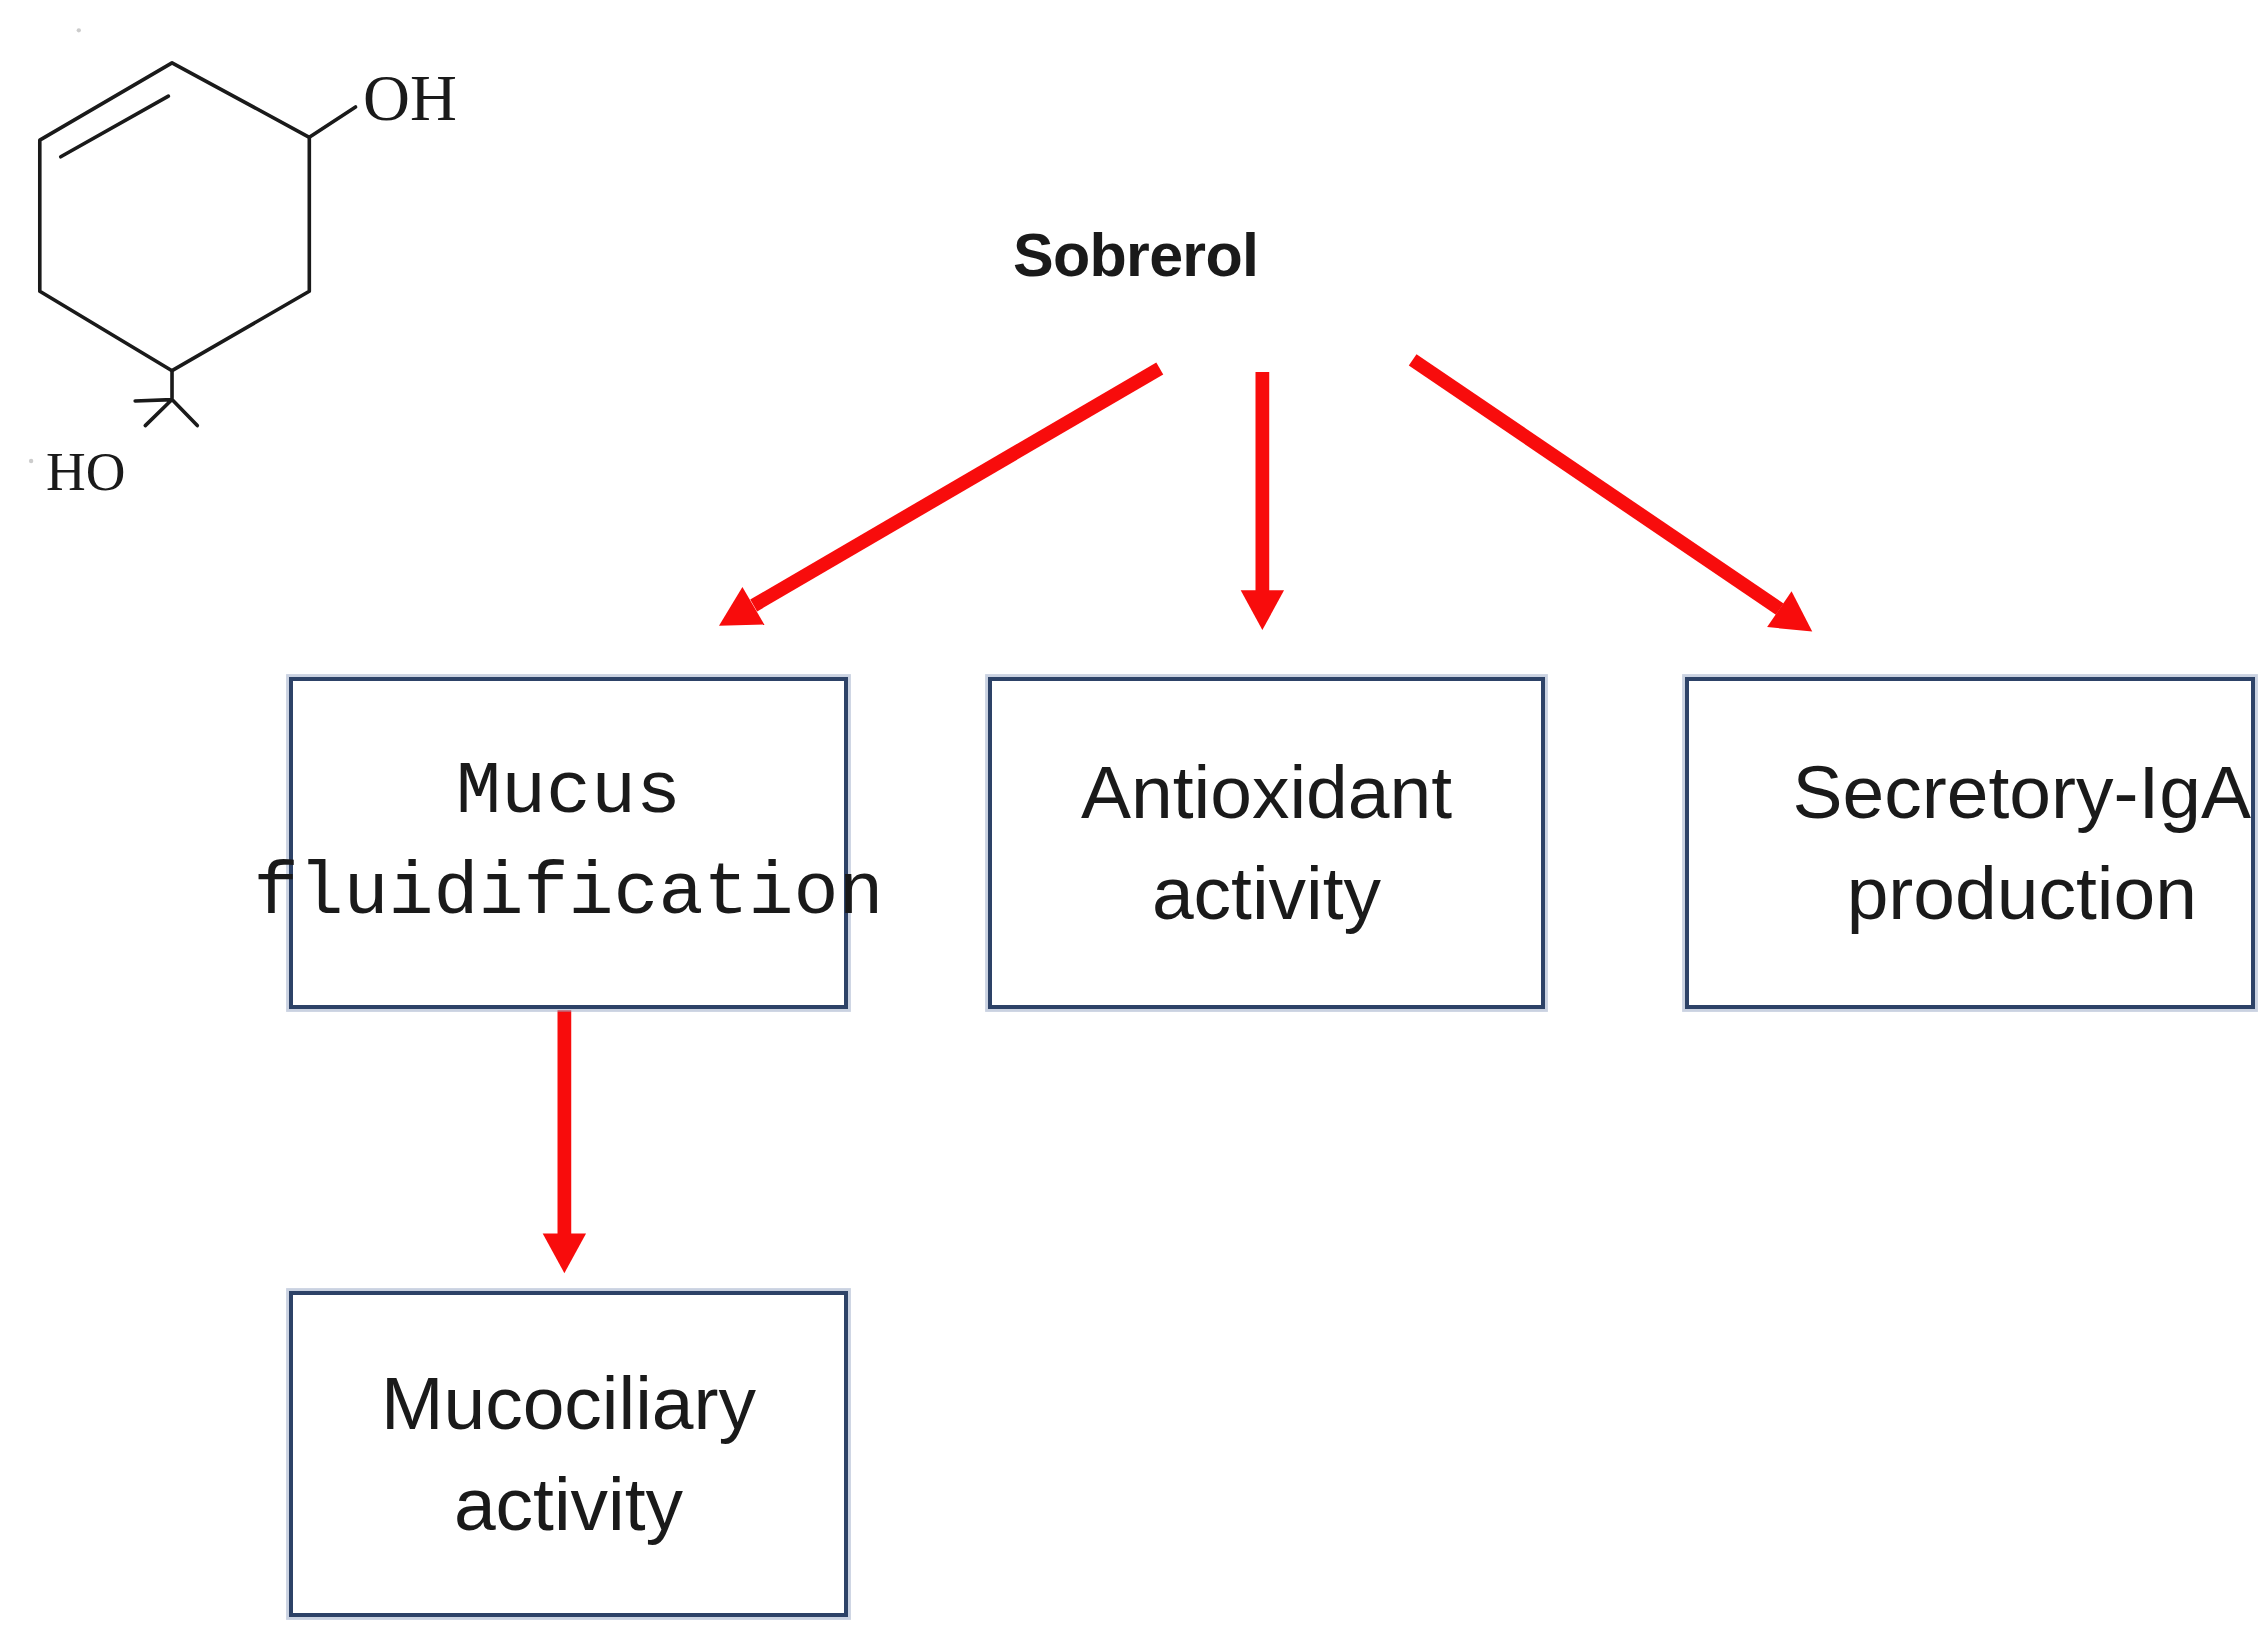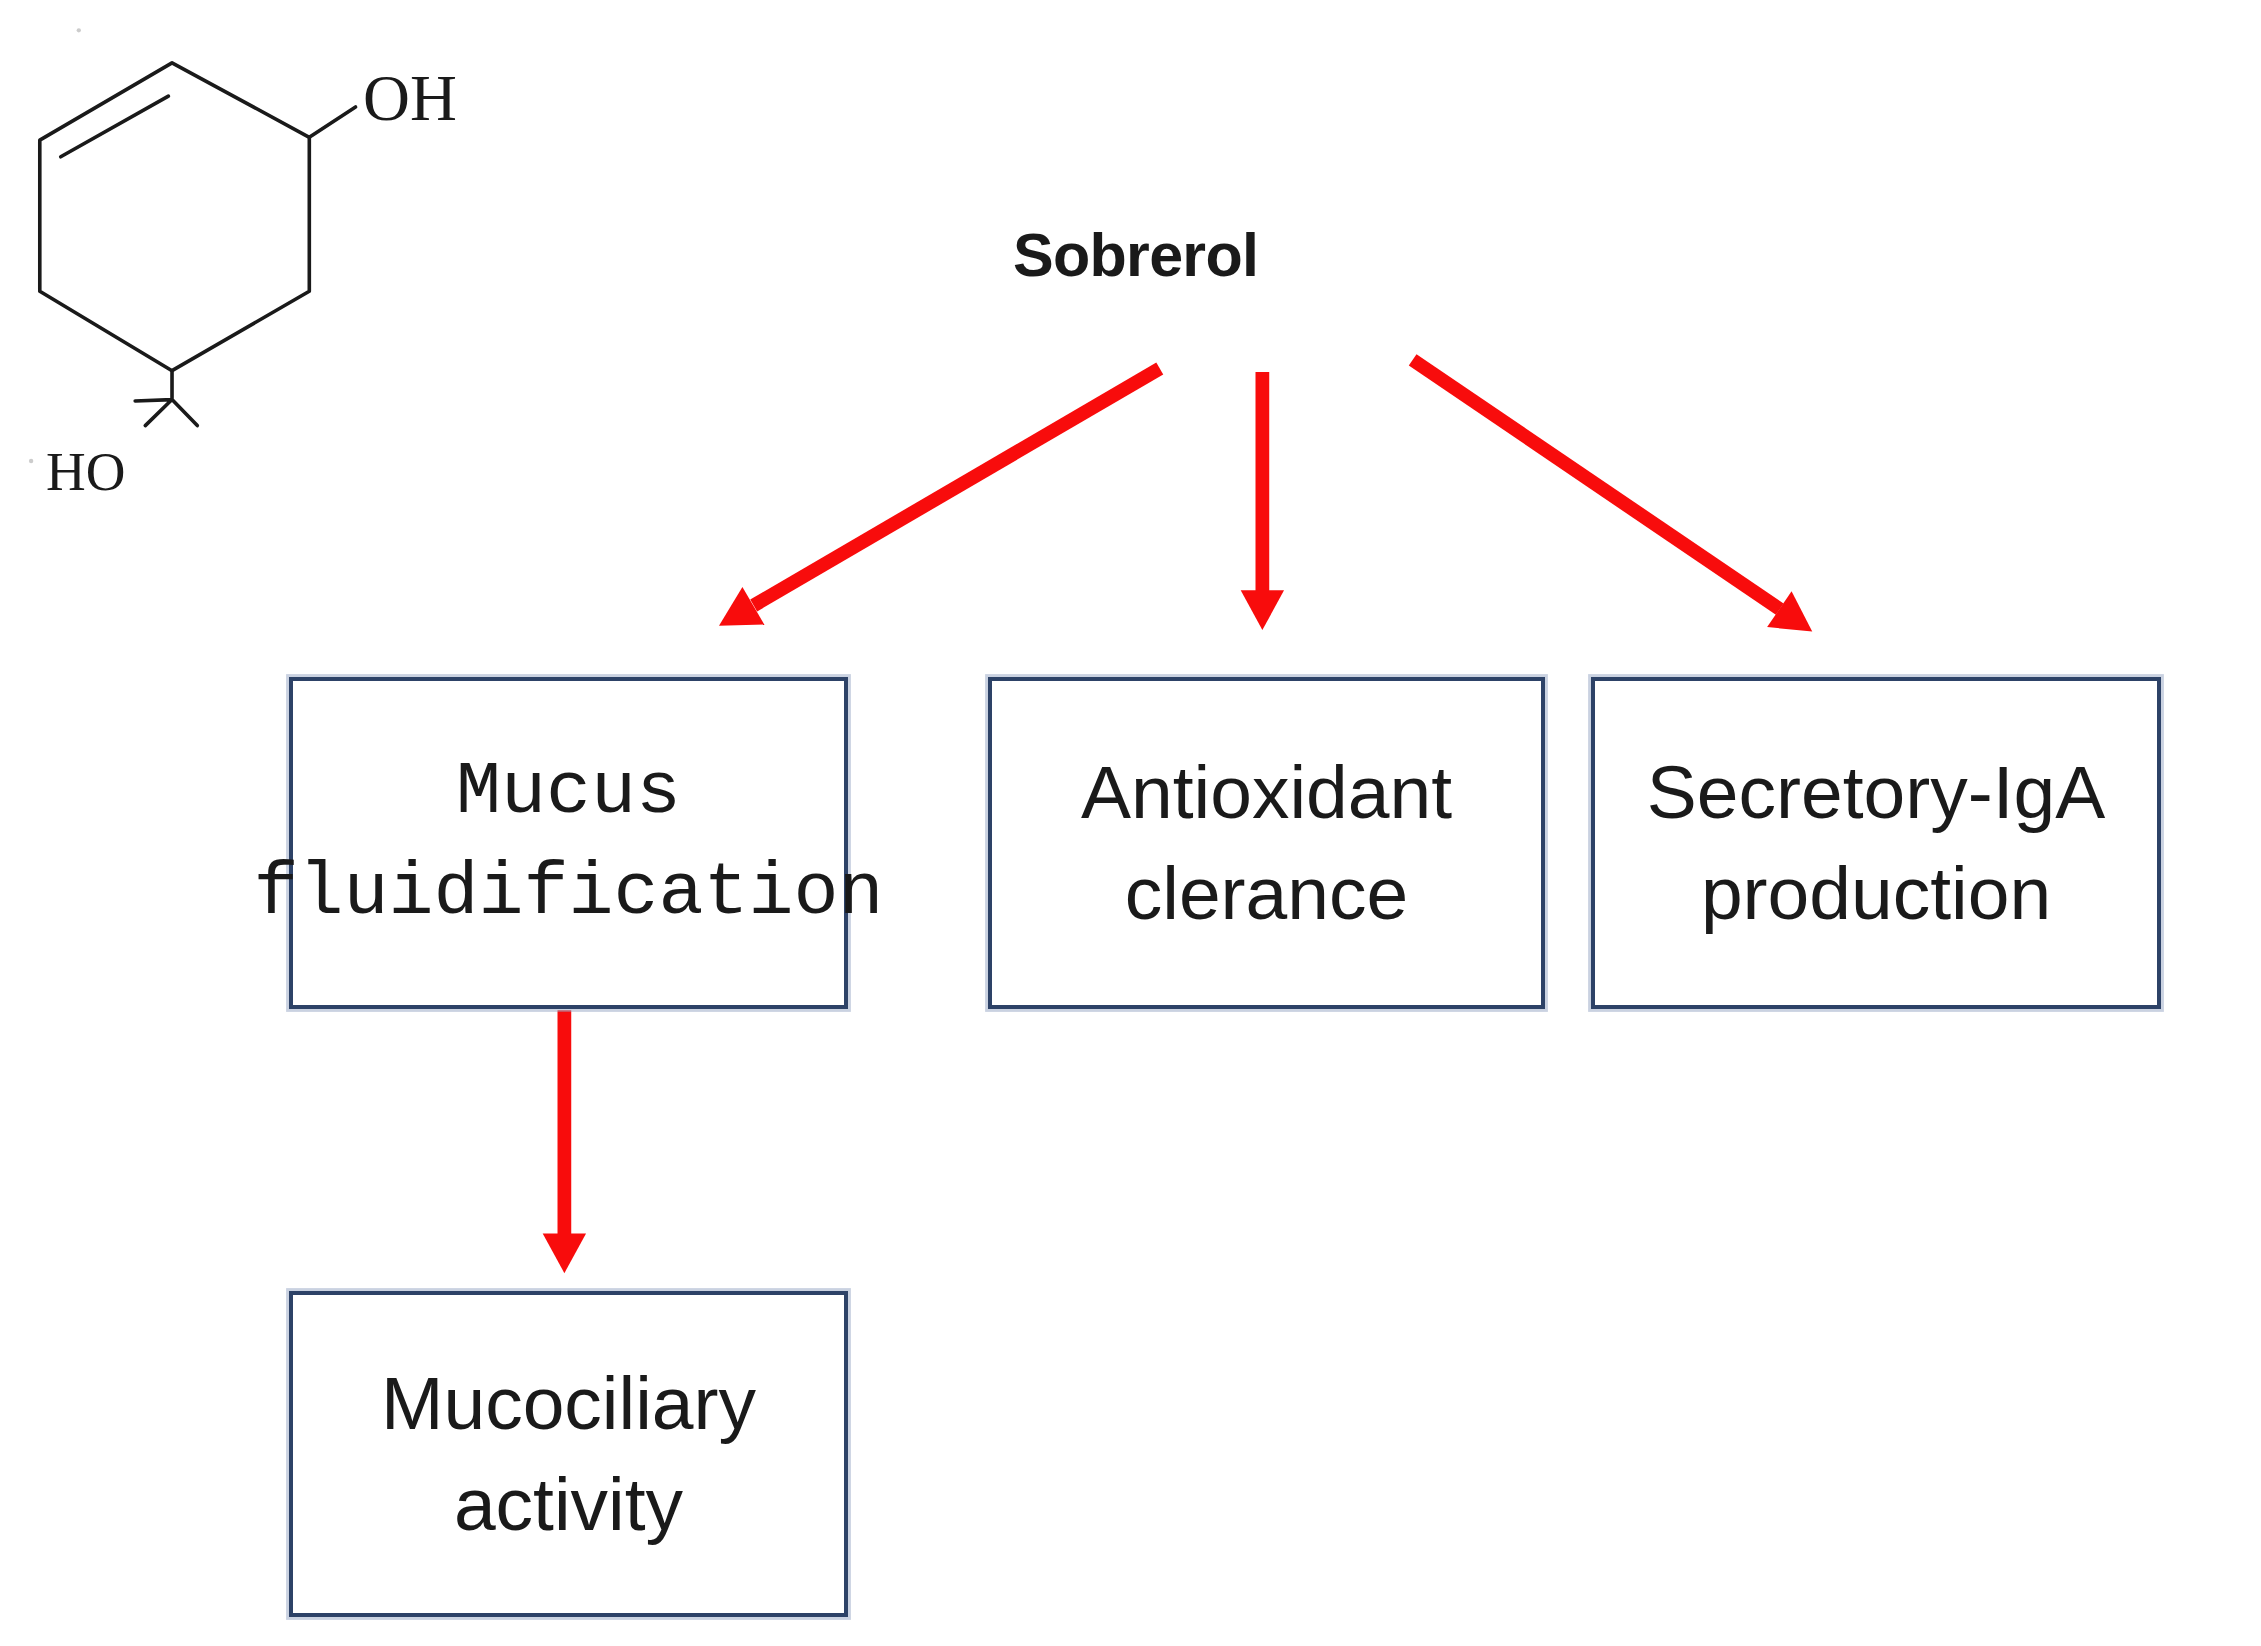--- a/index.html
+++ b/index.html
@@ -20,21 +20,21 @@
     position:absolute;left:1013px;top:225px;width:506px;text-align:left;
     font-weight:bold;font-size:61px;line-height:1;letter-spacing:-0.7px;
   }
   .node{
     position:absolute;border:4.3px solid var(--box);box-shadow:0 0 0 2.9px var(--halo);
     background:#fff;display:flex;align-items:center;justify-content:center;
   }
   .node-label{font-size:75px;line-height:1.35;text-align:center;white-space:pre-line;}
   #node-mucus     {left:289px;  top:677px;  width:551px; height:324px;font-family:Liberation Mono, monospace;}
   #node-antiox    {left:988px; top:677px;  width:549px; height:324px;}
-  #node-siga      {left:1591px; top:677px;  width:562px; height:324px;}
+  #node-siga      {left:1685px; top:677px;  width:562px; height:324px;justify-content:flex-end;}
   #node-clearance {left:289px;  top:1291px; width:551px; height:318px;}
   .serif-label{position:absolute;font-family:"Liberation Serif",serif;line-height:1;color:var(--ink);}
   #oh-label{left:363px;top:66px; font-size:65px;}
   #ho-label{left:46px; top:444px;font-size:55px;}
   .mol-line{stroke:var(--ink);stroke-width:5;fill:none;stroke-linecap:round;stroke-linejoin:round;}
   .arrow-shaft{stroke:var(--arrow);stroke-width:19;fill:none;}
   .arrow-head{fill:var(--arrow);stroke:none;}
   .speck{fill:#9a9a9a;opacity:.5;}
 </style>
 </head>
@@ -84,21 +84,21 @@
 
   <div class="title">Sobrerol</div>
 
   <div class="node" id="node-mucus">
     <div class="node-label">Mucus
 fluidification</div>
   </div>
 
   <div class="node" id="node-antiox">
     <div class="node-label">Antioxidant
-clerance</div>
+activity</div>
   </div>
 
   <div class="node" id="node-siga">
     <div class="node-label">Secretory-IgA
 production</div>
   </div>
 
   <div class="node" id="node-clearance">
     <div class="node-label">Mucociliary
 activity</div>

